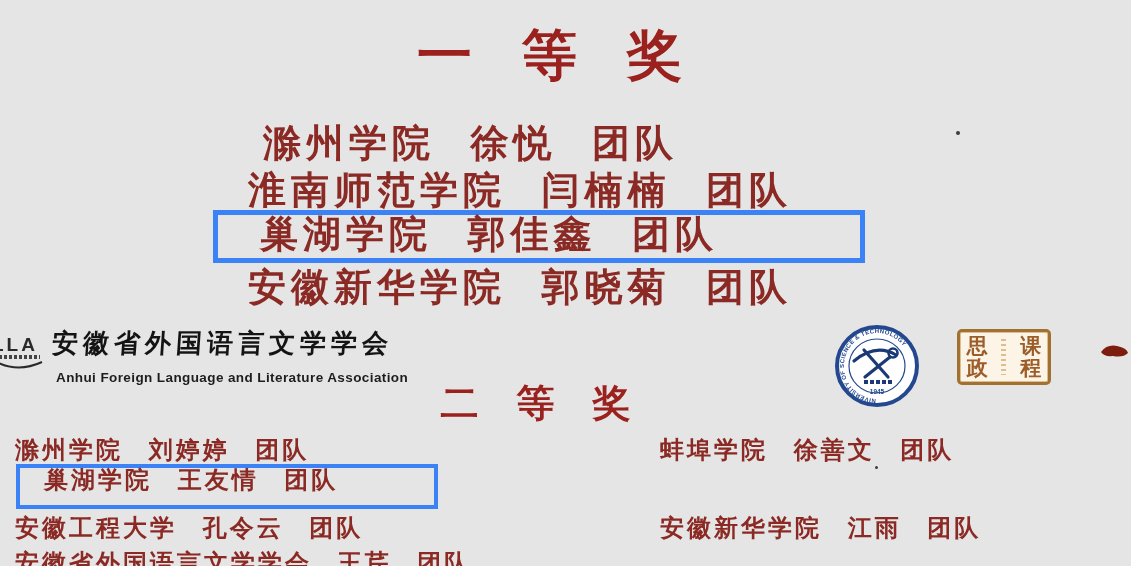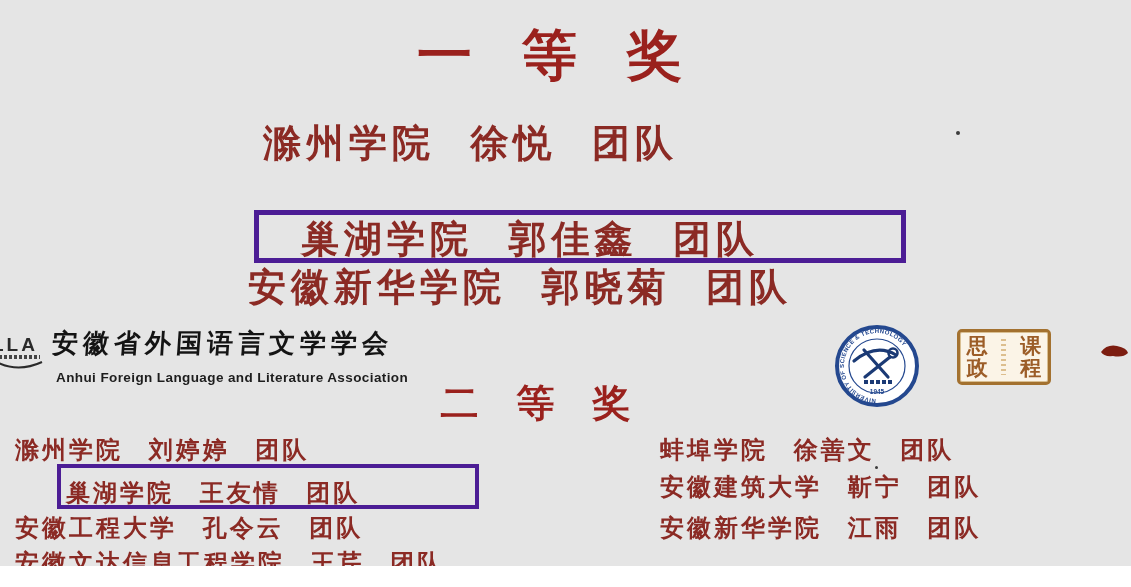--- a/index.html
+++ b/index.html
@@ -14,25 +14,25 @@
   }
   #first-title{top:28px;font-size:55px;letter-spacing:50px;text-indent:50px;transform:translateX(-16px);}
   #second-title{top:384px;font-size:38px;letter-spacing:38px;text-indent:38px;transform:translateX(-30px);}
   
   .row{
     position:absolute;font-weight:bold;color:#8b2a24;line-height:1;white-space:nowrap;
   }
   .row.fp{font-size:38px;letter-spacing:5px;word-spacing:20px;}
   .row.sp{font-size:24px;letter-spacing:3px;word-spacing:16px;}
   .hl-box{
-    position:absolute;border:5px solid #4c1d95;box-sizing:border-box;
-    display:flex;align-items:flex-end;background:transparent;margin-left:41px;
+    position:absolute;border:5px solid #3b82f6;box-sizing:border-box;
+    display:flex;align-items:flex-start;background:transparent;
   }
   #fp-box{left:213px;top:210px;width:652px;height:53px;padding-left:42px;}
-  #sp-box{left:16px;top:464px;width:422px;height:45px;border-width:4px;padding-left:5px;}
+  #sp-box{left:16px;top:464px;width:422px;height:45px;border-width:4px;padding-left:24px;}
   .hl-box .row{position:static;}
   
   #fp-r0{left:263px;top:124px;}
   #fp-r1{left:248px;top:171px;}
   #fp-r3{left:248px;top:268px;}
   
   #spl-r0{left:15px;top:438px;}
   #spl-r2{left:15px;top:516px;}
   #spl-r3{left:15px;top:551px;}
   
@@ -79,20 +79,21 @@
   #red-blob{position:absolute;left:1097px;top:340px;}
 </style>
 </head>
 <body>
 
 <div id="stage">
 
   <div id="first-title" class="prize-title">一等奖</div>
 
   <div id="fp-r0" class="row fp">滁州学院 徐悦 团队</div>
+  <div id="fp-r1" class="row fp">淮南师范学院 闫楠楠 团队</div>
   <div id="fp-box" class="hl-box">
     <div class="row fp">巢湖学院 郭佳鑫 团队</div>
   </div>
   <div id="fp-r3" class="row fp">安徽新华学院 郭晓菊 团队</div>
 
   <div id="assoc-logo">
     <div id="assoc-letters">LLA</div>
     <div id="assoc-microtext"></div>
     <svg id="assoc-swoosh" width="52" height="14" viewBox="0 0 52 14">
       <path d="M1,2 Q24,16 50,4" fill="none" stroke="#2a2a2a" stroke-width="2"></path>
@@ -145,19 +146,18 @@
   <div id="speck-top" class="speck"></div>
   <div id="speck-mid" class="speck"></div>
 
   <div id="second-title" class="prize-title">二等奖</div>
 
   <div id="spl-r0" class="row sp">滁州学院 刘婷婷 团队</div>
   <div id="sp-box" class="hl-box">
     <div class="row sp">巢湖学院 王友情 团队</div>
   </div>
   <div id="spl-r2" class="row sp">安徽工程大学 孔令云 团队</div>
-  <div id="spl-r3" class="row sp">安徽文达信息工程学院 王芹 团队</div>
+  <div id="spl-r3" class="row sp">安徽省外国语言文学学会 王芹 团队</div>
 
   <div id="spr-r0" class="row sp">蚌埠学院 徐善文 团队</div>
-  <div id="spr-r1" class="row sp">安徽建筑大学 靳宁 团队</div>
   <div id="spr-r2" class="row sp">安徽新华学院 江雨 团队</div>
 
 </div>
 
 </body></html>

